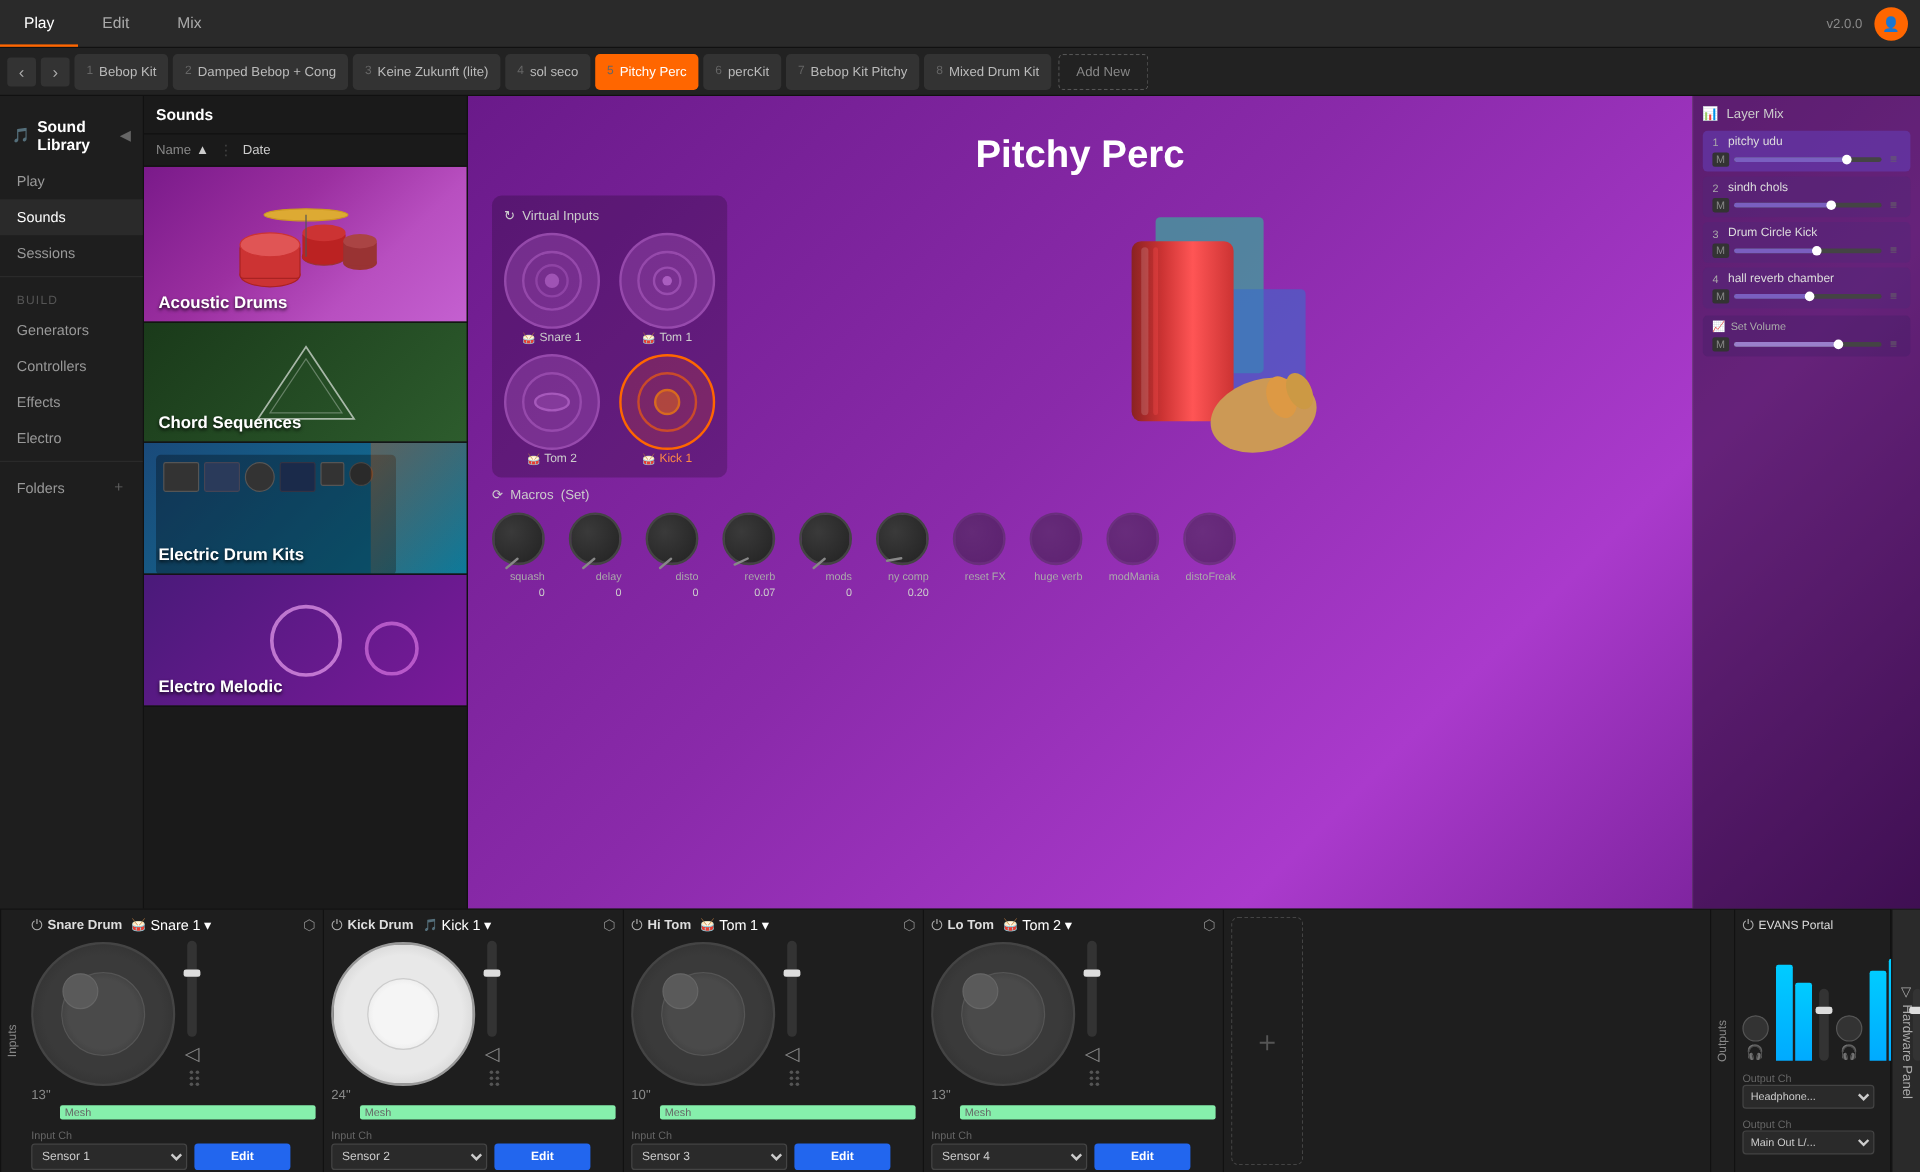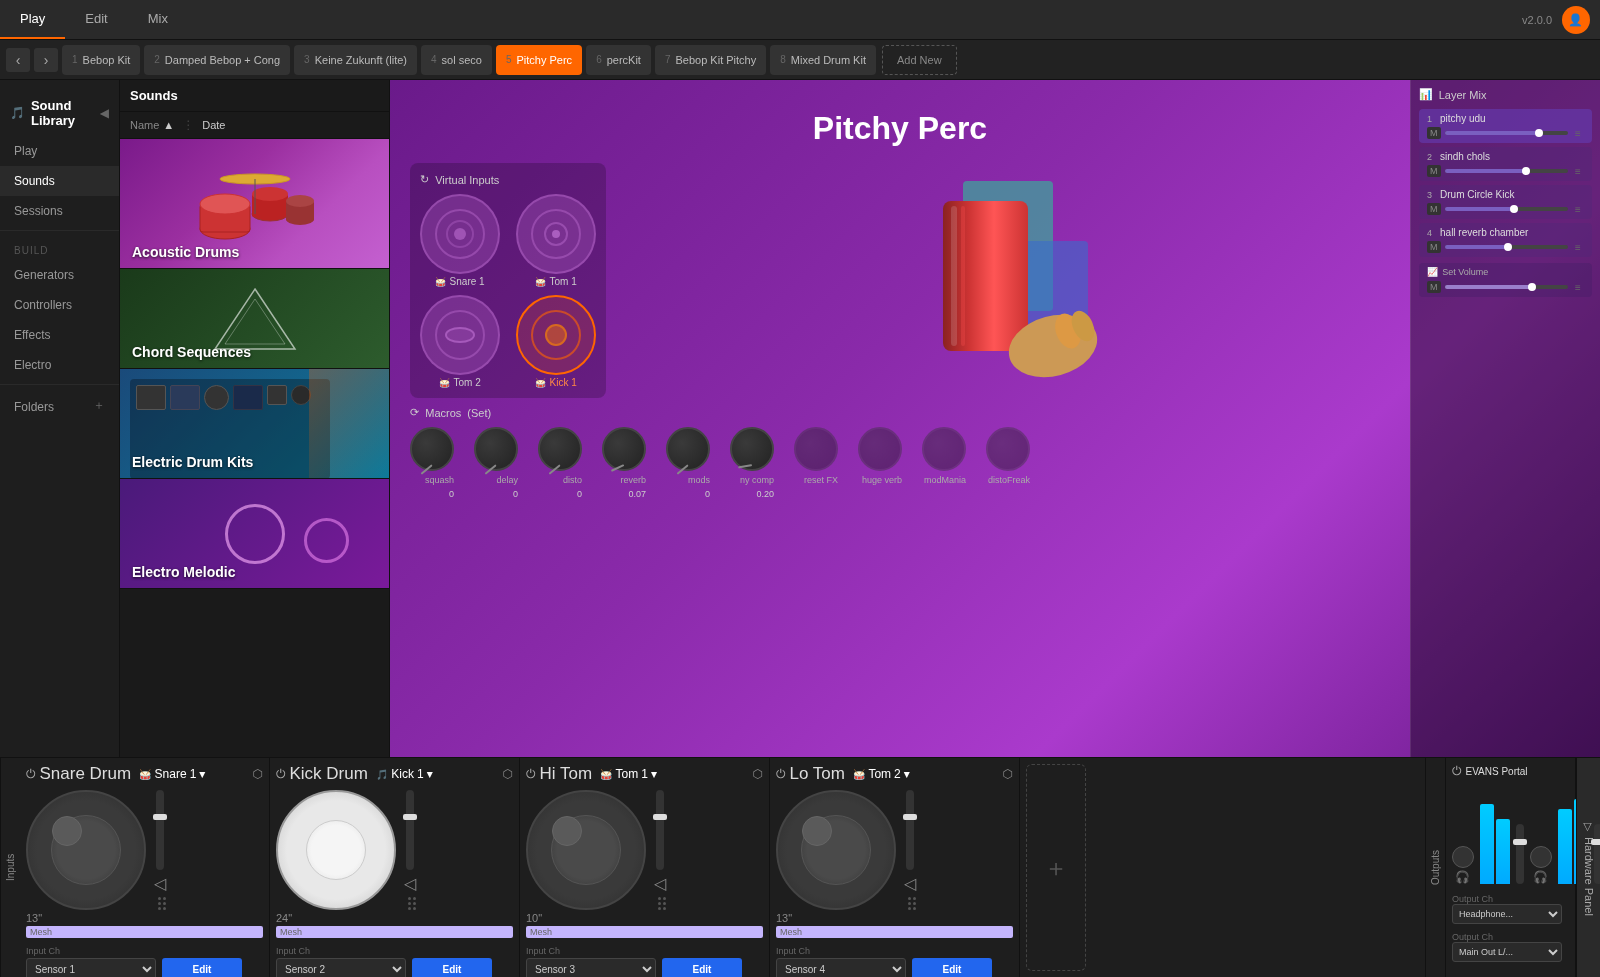--- a/index.html
+++ b/index.html
@@ -94,36 +94,36 @@
     .virtual-col { display: flex; flex-direction: column; gap: 4px; }
     .instrument-visual { flex: 1; display: flex; align-items: center; justify-content: center; position: relative; }
 
     
     .bottom-panel { height: 220px; background: #1e1e1e; border-top: 1px solid #111; display: flex; }
     .bottom-inputs-label { writing-mode: vertical-rl; transform: rotate(180deg); color: #888; font-size: 10px; padding: 10px 4px; border-right: 1px solid #111; display: flex; align-items: center; justify-content: center; }
     .drum-channels { display: flex; flex: 1; overflow-x: auto; }
     .drum-channel { width: 250px; min-width: 250px; border-right: 1px solid #111; display: flex; flex-direction: column; padding: 6px; }
     .channel-header { display: flex; align-items: center; gap: 4px; margin-bottom: 6px; }
     .power-btn { color: #aaa; cursor: pointer; font-size: 12px; }
-    .channel-name { font-size: 17px; color: #ddd; font-weight: 400; }
+    .channel-name { font-size: 11px; color: #ddd; font-weight: 700; }
     .channel-type { display: flex; align-items: center; gap: 3px; margin-left: 4px; }
     .channel-body { display: flex; gap: 8px; align-items: center; flex: 1; }
     .pad-ring-outer { width: 120px; height: 120px; border-radius: 50%; background: radial-gradient(circle, #3a3a3a 60%, #2a2a2a 100%); border: 2px solid #444; display: flex; align-items: center; justify-content: center; }
     .pad-ring-inner { width: 70px; height: 70px; border-radius: 50%; background: radial-gradient(circle, #4a4a4a 60%, #333 100%); border: 1px solid #555; }
     .pad-ring-center { width: 30px; height: 30px; border-radius: 50%; background: #5a5a5a; border: 1px solid #666; }
     .kick-pad-ring-outer { width: 120px; height: 120px; border-radius: 50%; background: radial-gradient(circle, #e8e8e8 60%, #bbb 100%); border: 2px solid #999; display: flex; align-items: center; justify-content: center; }
     .kick-pad-ring-inner { width: 60px; height: 60px; border-radius: 50%; background: radial-gradient(circle, #f5f5f5 60%, #ddd 100%); border: 1px solid #ccc; }
     .channel-right { display: flex; flex-direction: column; gap: 4px; align-items: flex-end; }
     .stack-icon { cursor: pointer; color: #888; }
     .fader-v { width: 8px; height: 80px; background: #333; border-radius: 4px; position: relative; margin: 0 auto; }
     .fader-v-handle { width: 14px; height: 6px; background: #ddd; border-radius: 2px; position: absolute; left: -3px; }
     .triangle-icon { color: #888; font-size: 16px; }
     .dots-grid { display: grid; grid-template-columns: 1fr 1fr; gap: 2px; }
     .dot { width: 3px; height: 3px; background: #555; border-radius: 50%; }
-    .channel-mesh { font-size: 9px; color: #666; background: #c4b5fd; padding: 1px 4px; border-radius: 2px; margin-bottom: 4px; }
+    .channel-mesh { font-size: 9px; color: #666; background: #86efac; padding: 1px 4px; border-radius: 2px; margin-bottom: 4px; margin-left: 24px; }
     .channel-footer { margin-top: 4px; }
     .input-ch-label { font-size: 9px; color: #666; margin-bottom: 2px; }
     .sensor-select { width: 130px; height: 22px; background: #2a2a2a; border: 1px solid #444; color: #ccc; font-size: 10px; border-radius: 3px; padding: 0 4px; cursor: pointer; }
     .edit-btn { width: 80px; height: 22px; background: #2266ee; border: none; color: #fff; font-size: 10px; border-radius: 3px; cursor: pointer; font-weight: 600; margin-left: 4px; }
     .bottom-outputs-label { writing-mode: vertical-rl; transform: rotate(180deg); color: #888; font-size: 10px; padding: 10px 4px; border-left: 1px solid #111; border-right: 1px solid #111; display: flex; align-items: center; justify-content: center; }
     .evans-channels { display: flex; }
     .evans-channel { width: 130px; border-right: 1px solid #111; display: flex; flex-direction: column; padding: 6px; }
     .evans-header { display: flex; align-items: center; gap: 4px; margin-bottom: 6px; }
     .evans-name { font-size: 10px; color: #ddd; }
     .meter-bar-group { display: flex; gap: 2px; align-items: flex-end; height: 100px; }

